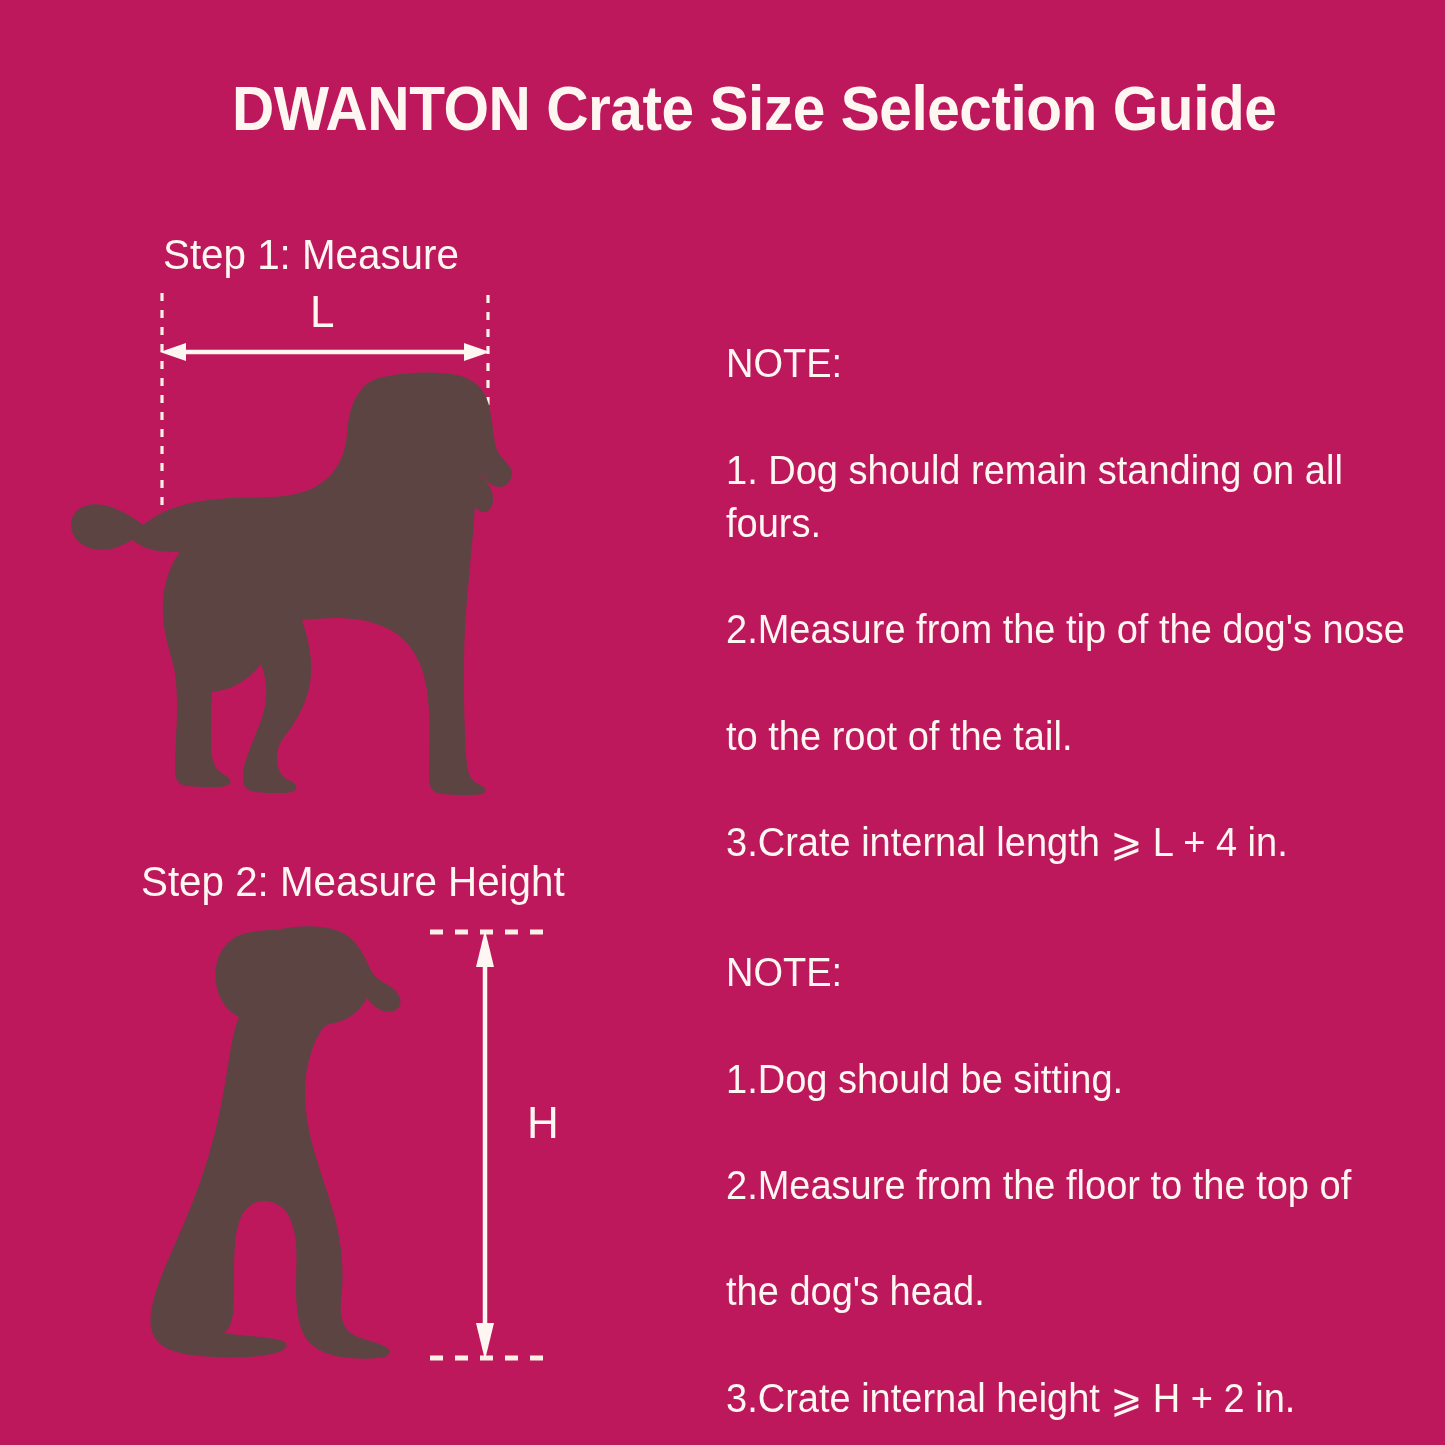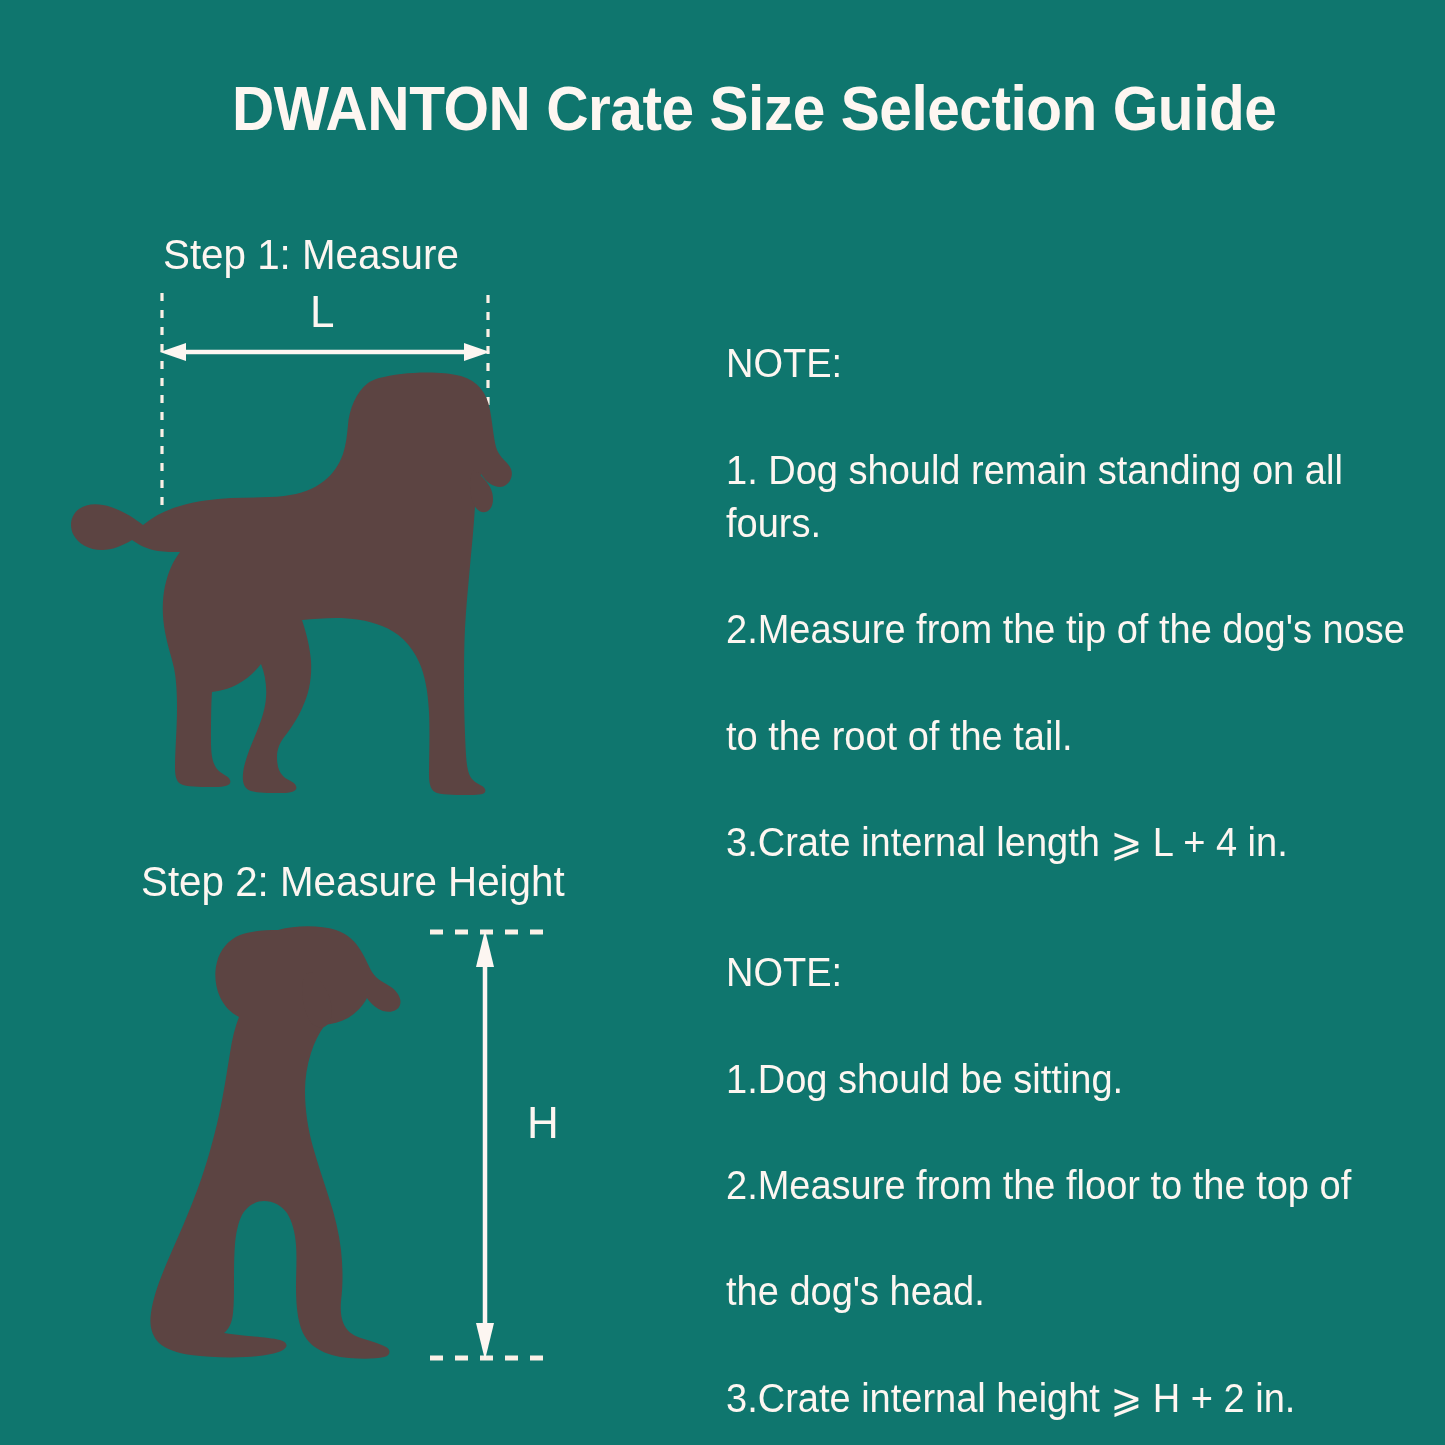--- a/index.html
+++ b/index.html
@@ -10,21 +10,21 @@
     width: 1445px;
     height: 1445px;
     background: #d08367;
     font-family: "Liberation Sans", sans-serif;
     overflow: hidden;
   }
   #page {
     position: relative;
     width: 1445px;
     height: 1445px;
-    background: #0f766e;
+    background: #be185d;
   }
 
   .title {
     position: absolute;
     left: 232px;
     top: 72px;
     font-size: 63px;
     font-weight: bold;
     color: #fdf6f1;
     letter-spacing: -0.5px;

